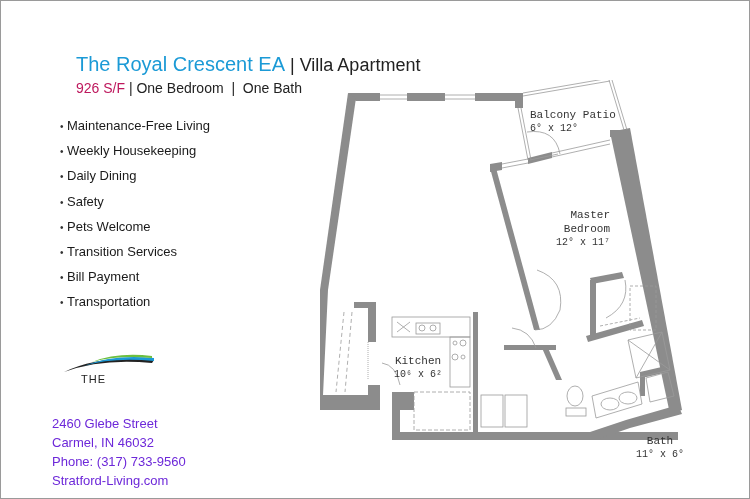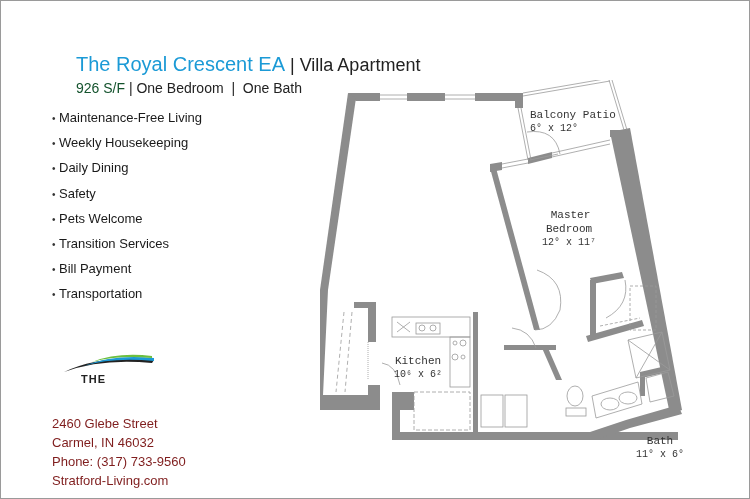--- a/index.html
+++ b/index.html
@@ -3,29 +3,29 @@
 <meta charset="utf-8">
 <style>
   html, body { margin: 0; padding: 0; background: #ffffff; }
   body { width: 750px; height: 499px; position: relative; overflow: hidden; font-family: "Liberation Sans", sans-serif; }
   .frame { position: absolute; left: 0; top: 0; width: 748px; height: 497px; border: 1px solid #9a9a9a; }
   .header { position: absolute; left: 52px; top: 52px; margin-left: 24px; }
   .title-line { font-size: 20px; line-height: 24px; white-space: nowrap; }
   .title-main { color: #1b9ad6; }
   .title-sep { color: #222; font-size: 18px; }
   .subtitle-line { font-size: 14px; line-height: 18px; margin-top: 2px; white-space: nowrap; color: #222; }
-  .subtitle-sqft { color: #14532d; }
-  .features { position: absolute; left: 52px; top: 106px; list-style: none; margin: 0; padding: 0; }
+  .subtitle-sqft { color: #be185d; }
+  .features { position: absolute; left: 52px; top: 106px; list-style: none; margin: 8px; padding: 0; }
   .features li { font-size: 13px; line-height: 24.2px; color: #1a1a1a; white-space: nowrap; }
   .features li .bullet { display: inline-block; width: 7px; font-size: 10px; color: #333; }
   .logo { position: absolute; left: 52px; top: 356px; width: 120px; height: 50px; }
-  .logo-the { position: absolute; left: 29px; top: 17px; font-size: 11px; letter-spacing: 1px; color: #222; font-weight: bold; }
+  .logo-the { position: absolute; left: 29px; top: 17px; font-size: 11px; letter-spacing: 1px; color: #222; font-weight: normal; }
   .logo-stratford { position: absolute; left: 0; top: 26px; font-size: 21px; color: #222; letter-spacing: 0px; }
   .address { position: absolute; left: 52px; top: 414px; }
-  .address div { font-size: 13px; line-height: 19px; color: #7f1d1d; white-space: nowrap; }
+  .address div { font-size: 13px; line-height: 19px; color: #6d28d9; white-space: nowrap; }
   .plan { position: absolute; left: 290px; top: 80px; }
   .room-label { position: absolute; font-size: 11px; color: #333; text-align: center; line-height: 14px; white-space: nowrap; font-family: Liberation Mono, monospace; }
   .room-dim { font-size: 10px; }
 </style>
 </head>
 <body>
 
 <div class="frame"></div>
 
 <div class="header">
@@ -166,21 +166,21 @@
       <line x1="338" y1="260" x2="380" y2="290"></line>
         <line x1="372" y1="252" x2="346" y2="298"></line>
       <polygon points="356,298 378,292 384,316 360,322"></polygon>
     </g>
   </svg>
 
   <div class="room-label" style="left:240px;top:28px;text-align:left">
     <div>Balcony Patio</div>
     <div class="room-dim">6° x 12°</div>
   </div>
-  <div class="room-label" style="left:252px;top:128px;text-align:center">
+  <div class="room-label" style="left:266px;top:128px;text-align:right">
     <div style="padding-left:3px">Master</div>
     <div>Bedroom</div>
     <div class="room-dim">12° x 11⁷</div>
   </div>
   <div class="room-label" style="left:104px;top:274px">
     <div>Kitchen</div>
     <div class="room-dim">10⁶ x 6²</div>
   </div>
   <div class="room-label" style="left:346px;top:354px">
     <div>Bath</div>

